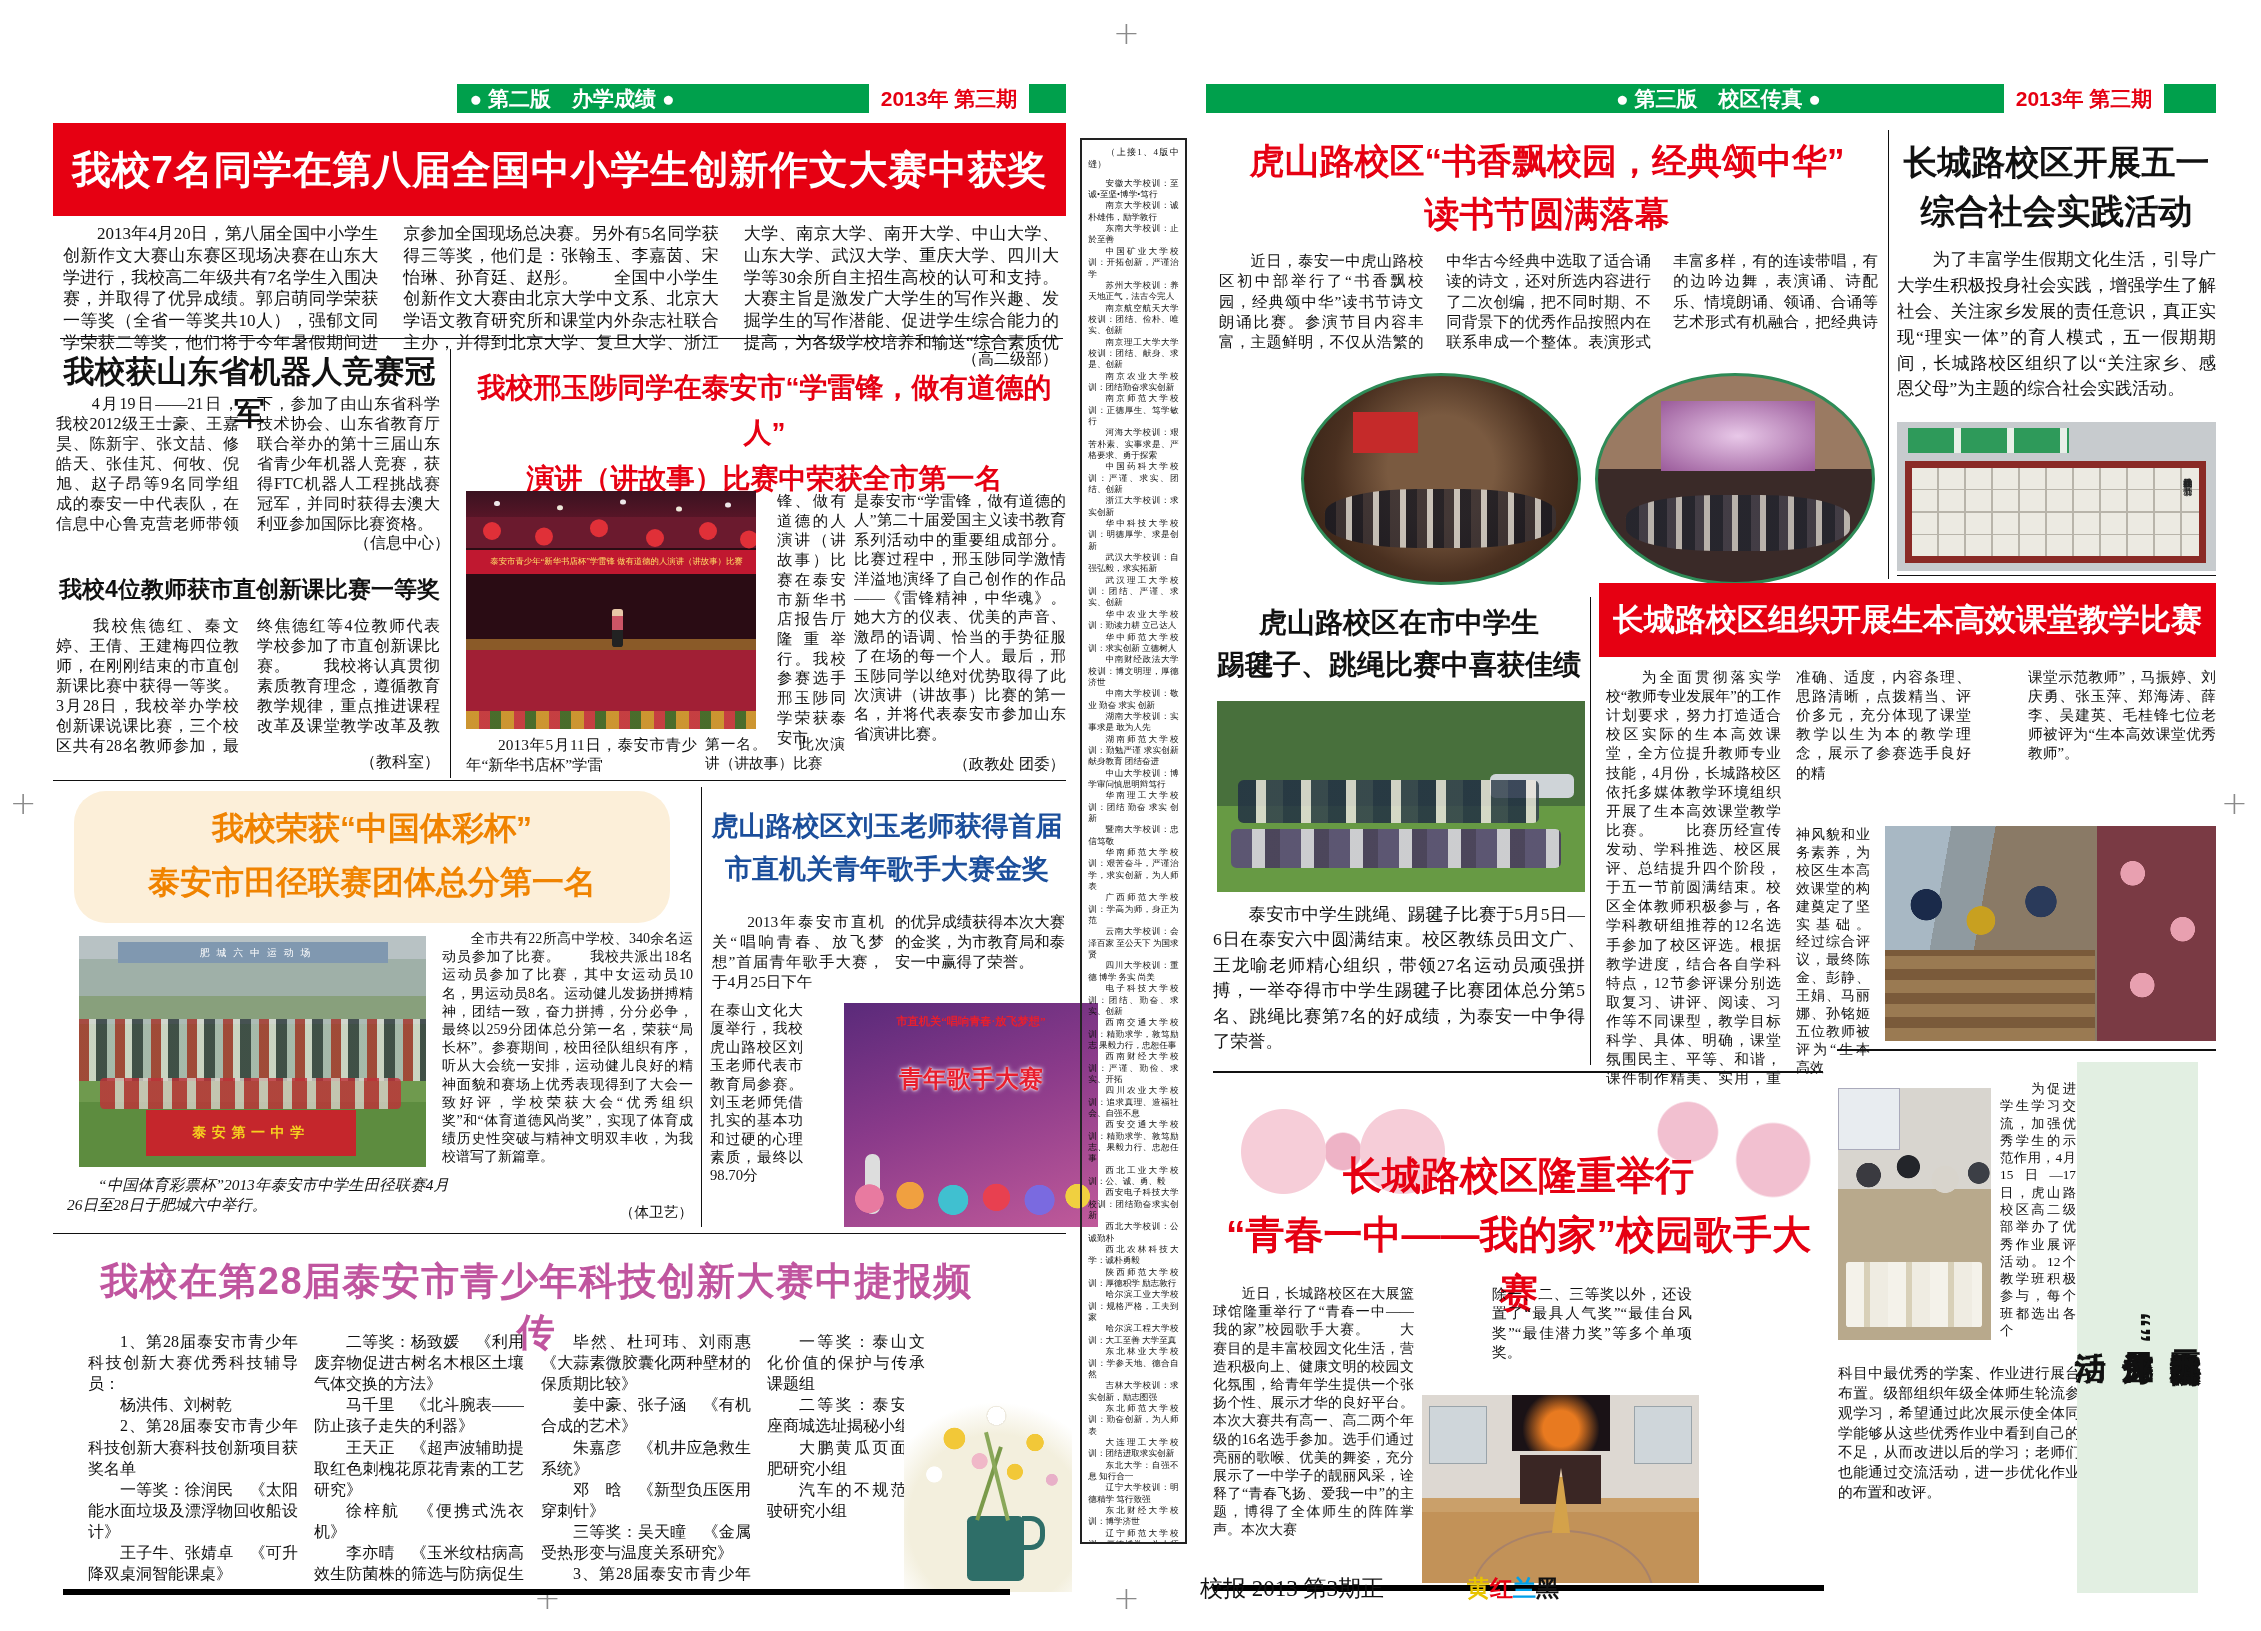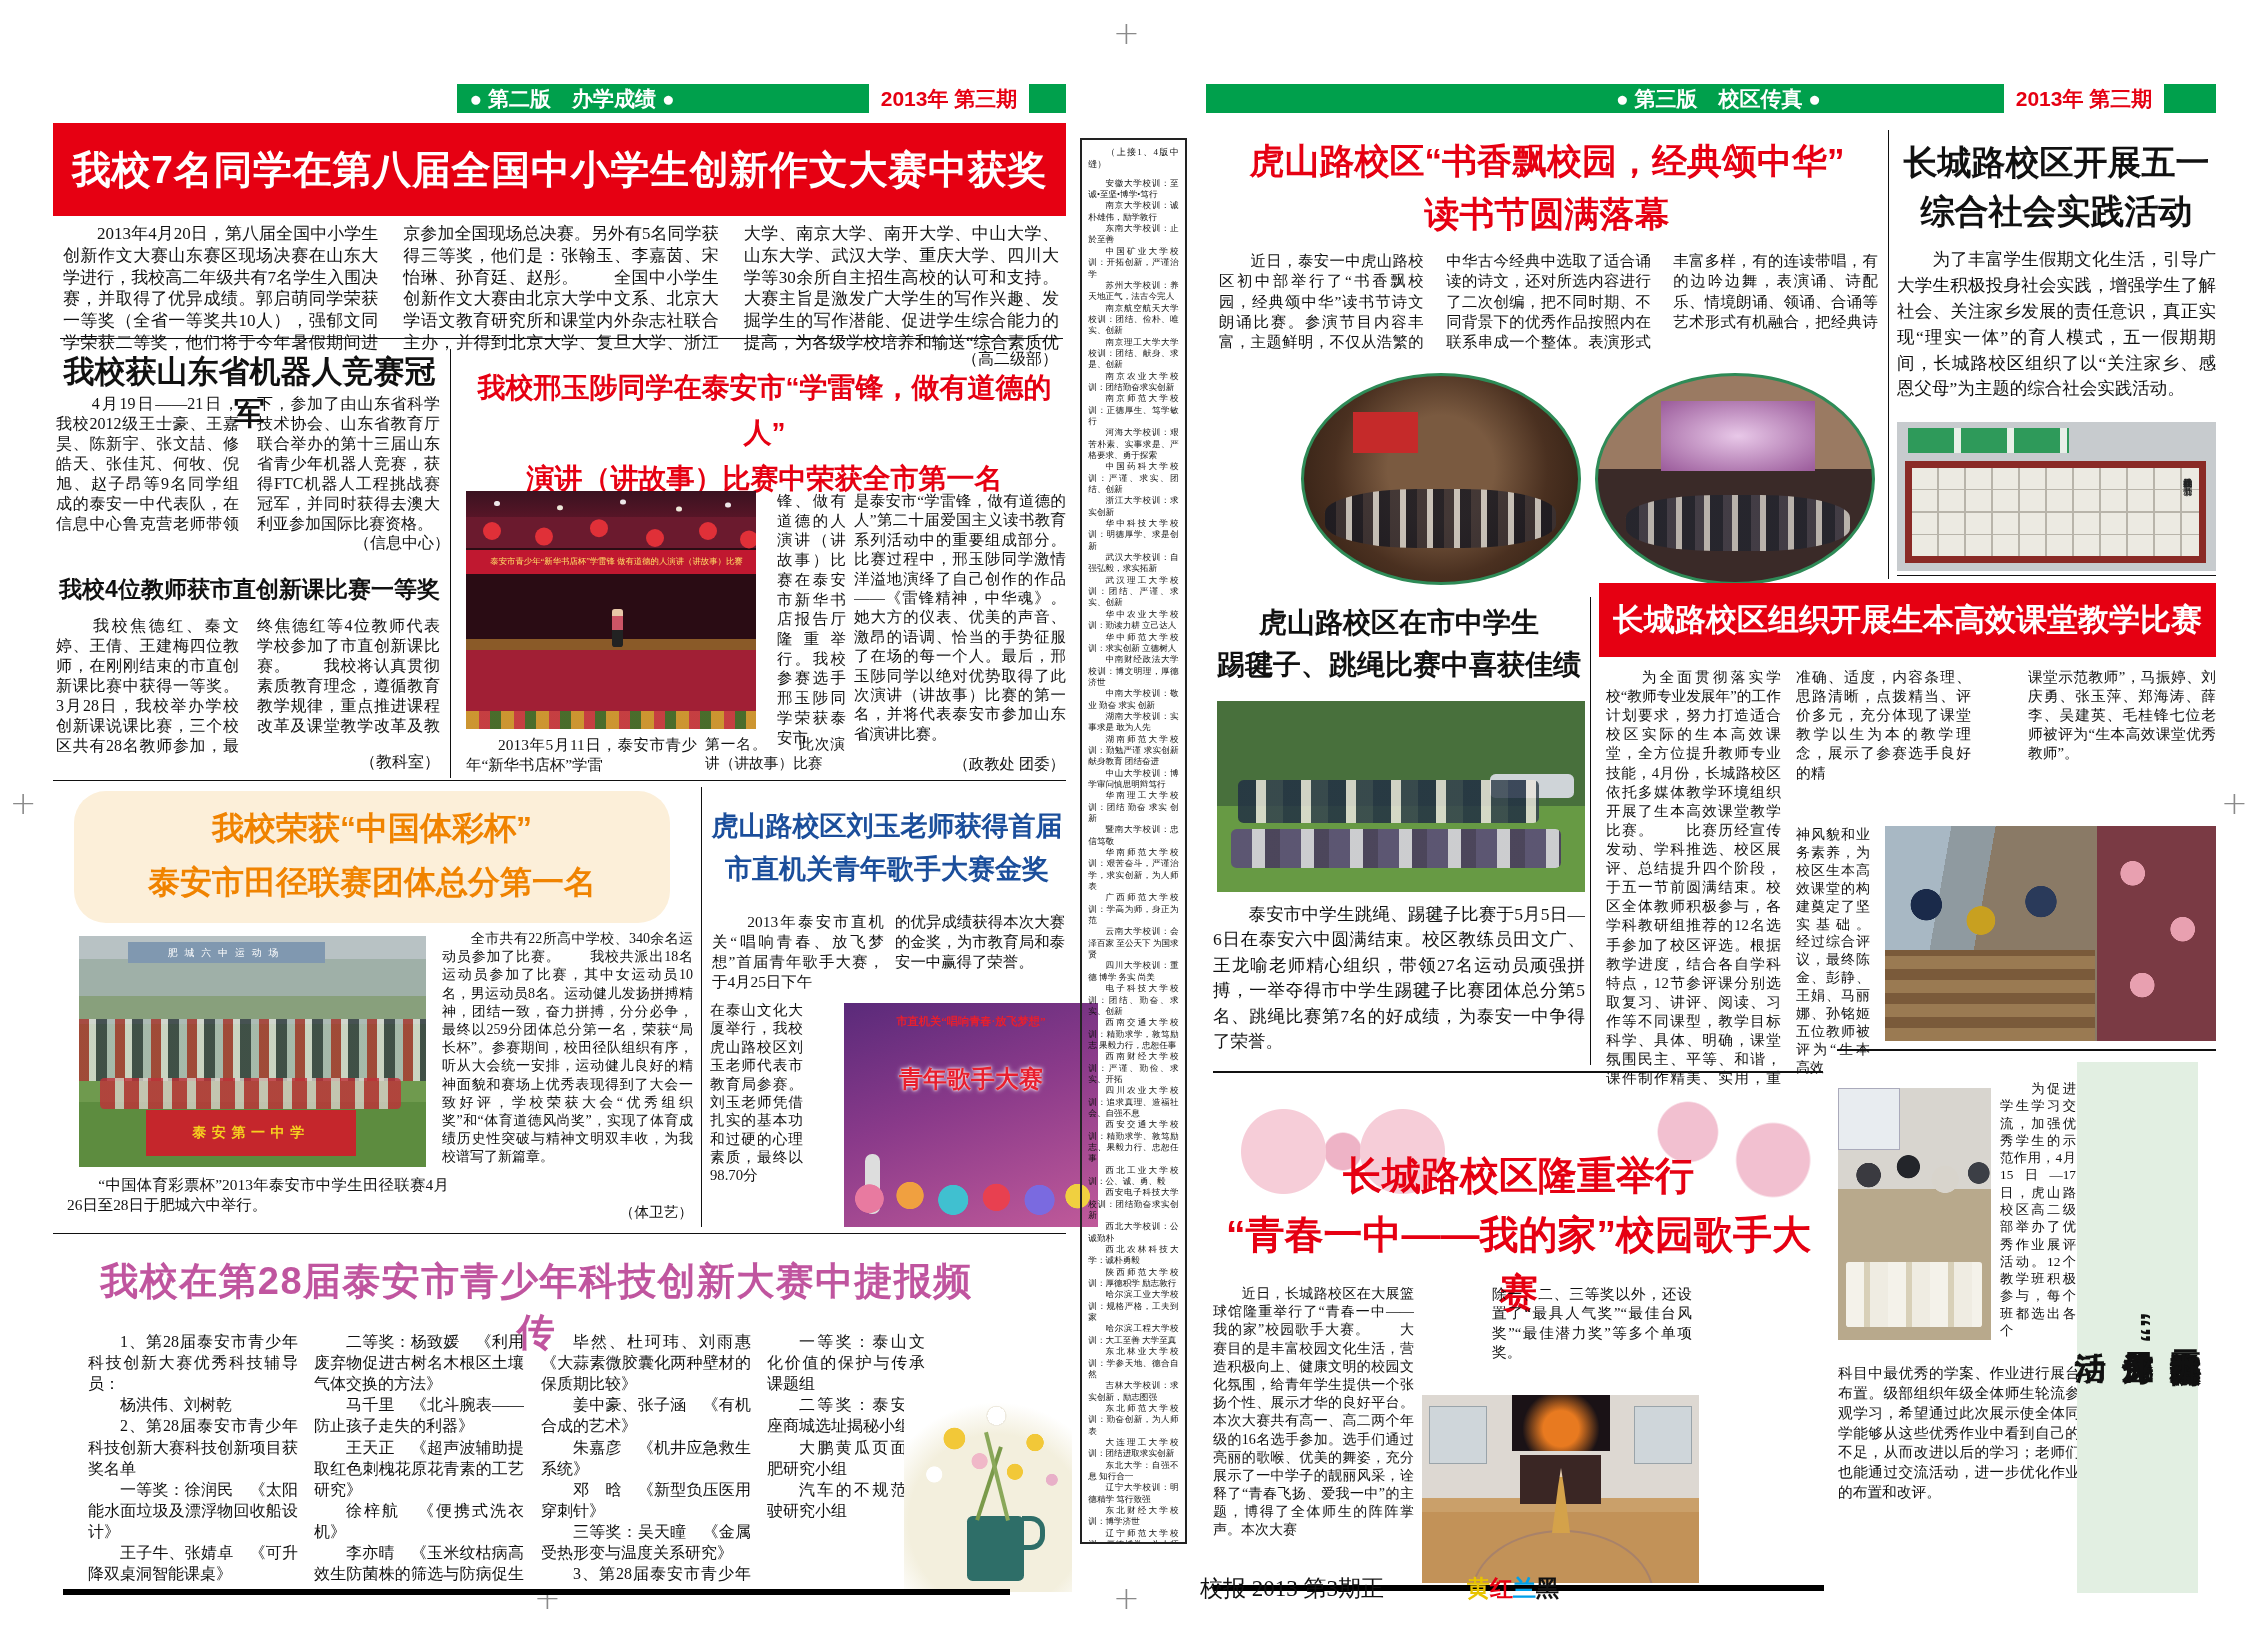--- a/index.html
+++ b/index.html
@@ -70,26 +70,26 @@
   <div class="abs byline" style="left:912px;top:754px;width:153px;font-size:15.4px;">（政教处 团委）</div>
 
   <div class="abs hl" style="left:53px;top:780px;width:1013px;height:1.4px;"></div>
   <div class="abs vl" style="left:701px;top:787px;height:440px;"></div>
 
   <div class="abs hei ctr" style="left:74px;top:791px;width:596px;height:132px;background:#FCEFD9;border-radius:32px;color:#F08300;font-weight:bold;font-size:32px;line-height:1.7;padding-top:9.8px;box-sizing:border-box;">
     <div>我校荣获“中国体彩杯”</div>
     <div>泰安市田径联赛团体总分第一名</div>
   </div>
   <div class="ph" style="left:79px;top:936px;width:347px;height:231px;background:linear-gradient(#b8c2c4 0%,#b8c2c4 10%,#9fb0a8 10%,#9fb0a8 26%,#88a07c 26%,#88a07c 38%,#6f9a4e 38%,#6f9a4e 72%,#5d8c3f 72%,#5d8c3f 100%);">
-    <div class="abs ctr" style="left:49px;top:5.6px;width:197px;height:21px;line-height:21px;background:#8098b0;color:#fff;font-size:9.8px;letter-spacing:7px;">肥城六中运动场</div>
+    <div class="abs ctr" style="left:39px;top:5.6px;width:259px;height:21px;line-height:21px;background:#8098b0;color:#fff;font-size:9.8px;letter-spacing:7px;padding-left:11px;">肥城六中运动场</div>
     <div class="abs" style="left:0;top:83px;width:347px;height:62px;background:repeating-linear-gradient(90deg,#b03030 0 9.8px,#e8e8e8 9.8px 17px,#303844 17px 28px,#b8c4c8 28px 36px);opacity:.75;"></div>
     <div class="abs" style="left:21px;top:142px;width:301px;height:31px;background:repeating-linear-gradient(90deg,#c03038 0 15.4px,#d8d0c8 15.4px 24px);opacity:.8;border-radius:4.2px;"></div>
     <div class="abs ctr" style="left:67px;top:174px;width:210px;height:46px;line-height:46px;background:#c5262c;color:#f5d020;font-size:14px;font-weight:bold;letter-spacing:5.6px;">泰安第一中学</div>
   </div>
-  <div class="abs jt" style="left:67px;top:1175px;width:382px;font-size:15.4px;line-height:1.3;">　　“中国体育彩票杯”2013年泰安市中学生田径联赛4月26日至28日于肥城六中举行。</div>
+  <div class="abs jt" style="left:67px;top:1175px;width:382px;font-size:15.4px;line-height:1.3;font-style:italic;">　　“中国体育彩票杯”2013年泰安市中学生田径联赛4月26日至28日于肥城六中举行。</div>
   <div class="abs jt" style="left:442px;top:930px;width:251px;height:303px;font-size:14px;line-height:1.3;overflow:hidden;">　　全市共有22所高中学校、340余名运动员参加了比赛。　　我校共派出18名运动员参加了比赛，其中女运动员10名，男运动员8名。运动健儿发扬拼搏精神，团结一致，奋力拼搏，分分必争，最终以259分团体总分第一名，荣获“局长杯”。参赛期间，校田径队组织有序，听从大会统一安排，运动健儿良好的精神面貌和赛场上优秀表现得到了大会一致好评，学校荣获大会“优秀组织奖”和“体育道德风尚奖”，实现了体育成绩历史性突破与精神文明双丰收，为我校谱写了新篇章。</div>
   <div class="abs byline" style="left:554px;top:1203px;width:139px;font-size:14.7px;">（体卫艺）</div>
 
   <div class="abs hei ctr" style="left:708px;top:805px;width:358px;color:#1B4E9B;font-weight:bold;font-size:27px;line-height:1.6;">
     <div>虎山路校区刘玉老师获得首届</div>
     <div>市直机关青年歌手大赛金奖</div>
   </div>
   <div class="abs jt" style="left:712px;top:912px;width:172px;height:83px;font-size:15.4px;line-height:1.3;overflow:hidden;">　　2013年泰安市直机关“唱响青春、放飞梦想”首届青年歌手大赛，于4月25日下午</div>
   <div class="abs jt" style="left:895px;top:912px;width:170px;height:83px;font-size:15.4px;line-height:1.3;overflow:hidden;">的优异成绩获得本次大赛的金奖，为市教育局和泰安一中赢得了荣誉。</div>
   <div class="abs jt" style="left:710px;top:1001px;width:93px;height:227px;font-size:14.7px;line-height:1.25;overflow:hidden;">在泰山文化大厦举行，我校虎山路校区刘玉老师代表市教育局参赛。刘玉老师凭借扎实的基本功和过硬的心理素质，最终以98.70分</div>

